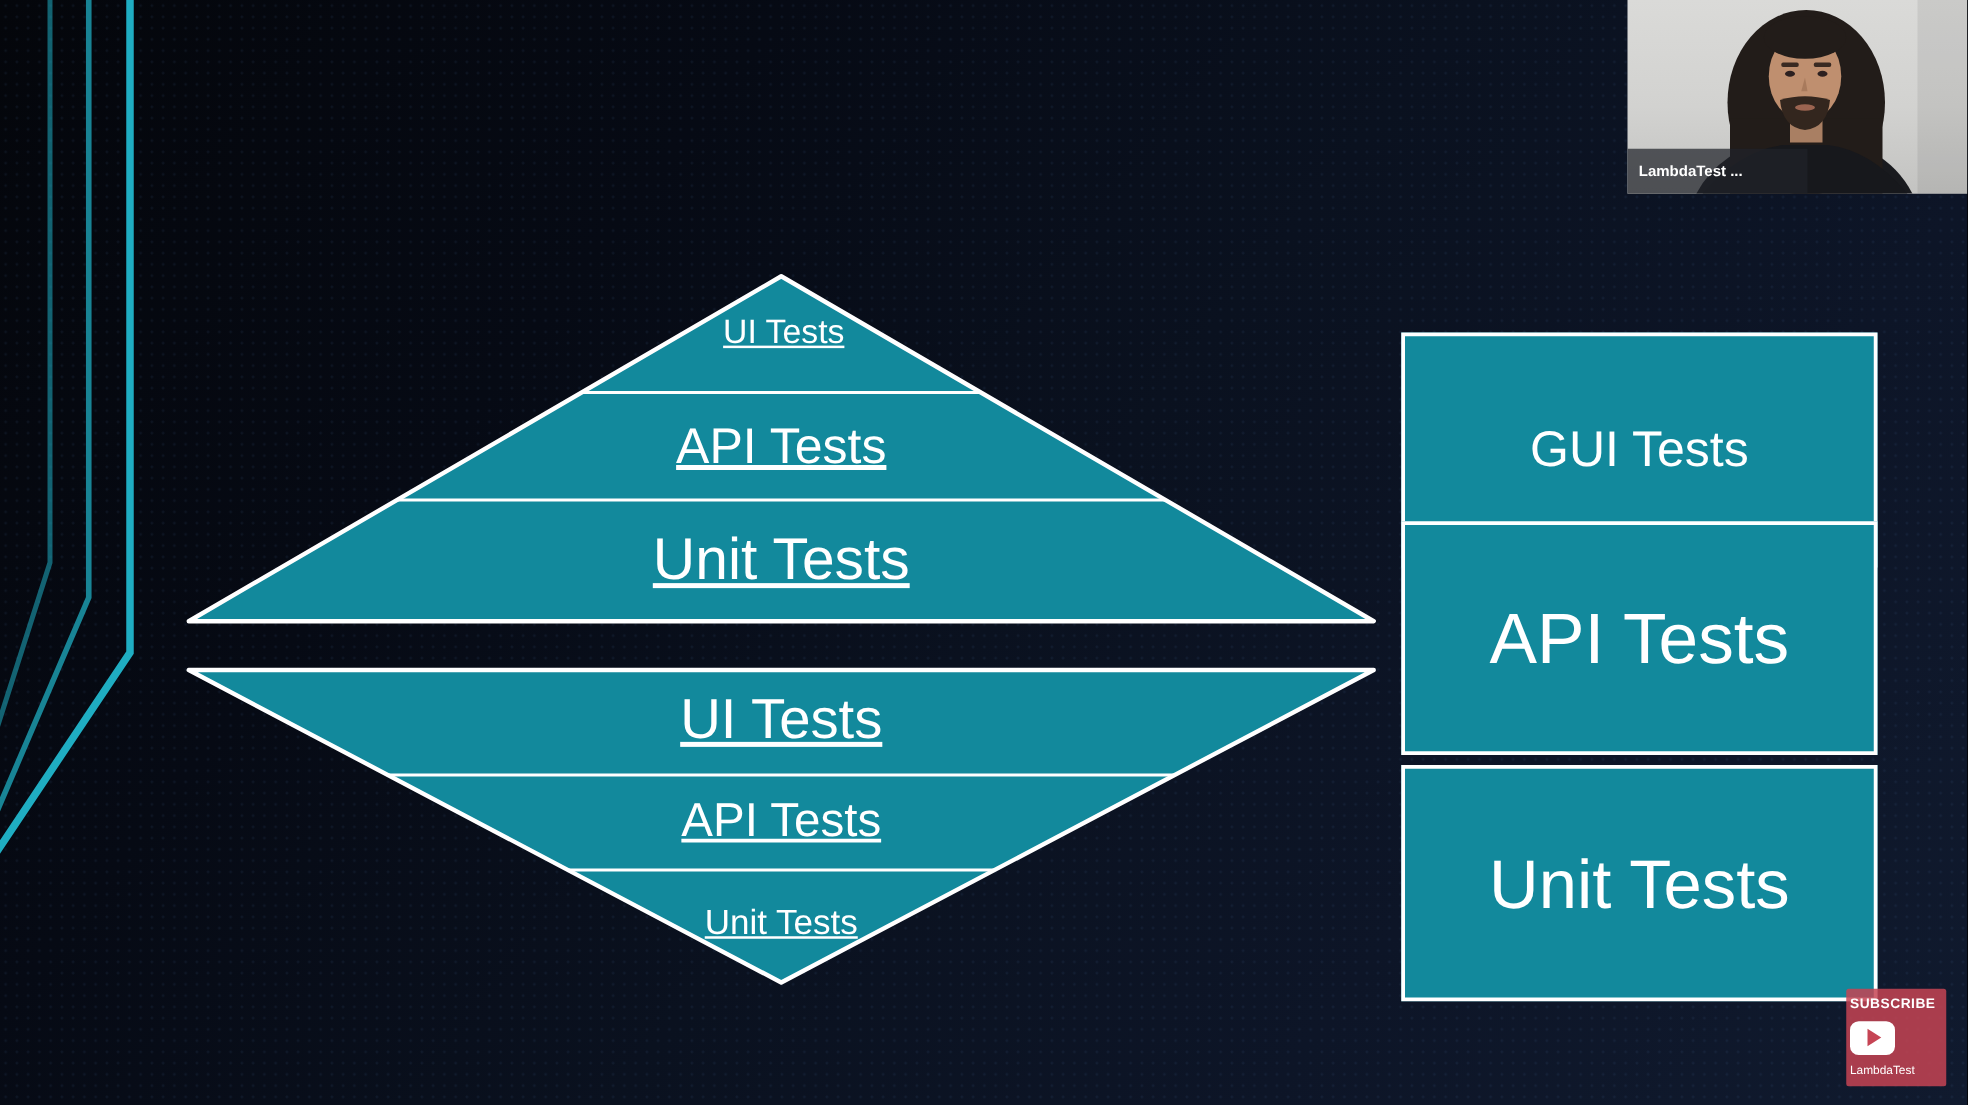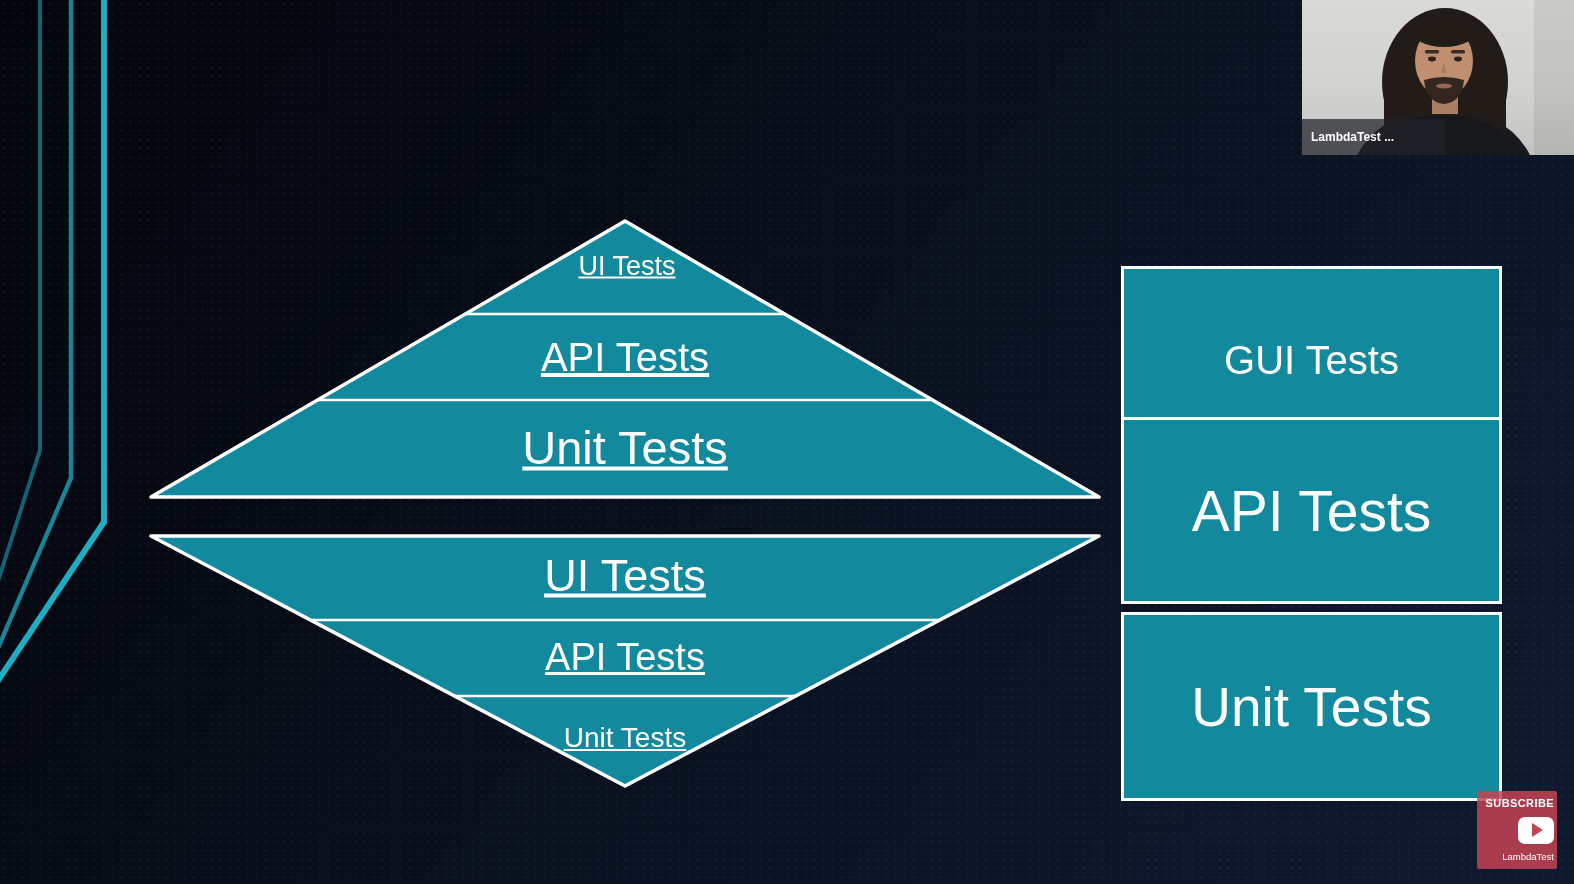--- a/index.html
+++ b/index.html
@@ -35,21 +35,21 @@
   .box-1{top:417px;height:187px;font-size:57px;}
   .box-2{top:612px;height:189px;font-size:55px;}
   .watermark{
     position:absolute;left:1256px;top:760px;z-index:5;
     font-family:"DejaVu Sans", sans-serif;font-weight:bold;
     font-size:96px;line-height:1;letter-spacing:-4px;
     color:#a6adb6;opacity:0.75;user-select:none;
   }
   .subscribe{
     position:absolute;left:1477px;top:791px;width:80px;height:78px;z-index:6;
-    display:flex;flex-direction:column;align-items:flex-end;justify-content:space-between;
+    display:flex;flex-direction:column;align-items:flex-start;justify-content:space-between;
     padding:7px 3px 8px 3px;border-radius:2px;cursor:pointer;
   }
   .subscribe .sub-title{color:#fff;font-weight:bold;font-size:11px;letter-spacing:0.4px;line-height:1;}
   .subscribe .chan{color:#fff;font-weight:normal;font-size:9.5px;line-height:1;}
   .yt-icon{width:36px;height:27px;background:#fff;border-radius:7px;
     display:flex;align-items:center;justify-content:center;}
   .yt-tri{width:0;height:0;border-left:11px solid #c64454;
     border-top:7px solid transparent;border-bottom:7px solid transparent;margin-left:3px;}
   .webcam{
     position:absolute;left:1302px;top:0;width:272px;height:155px;z-index:7;

